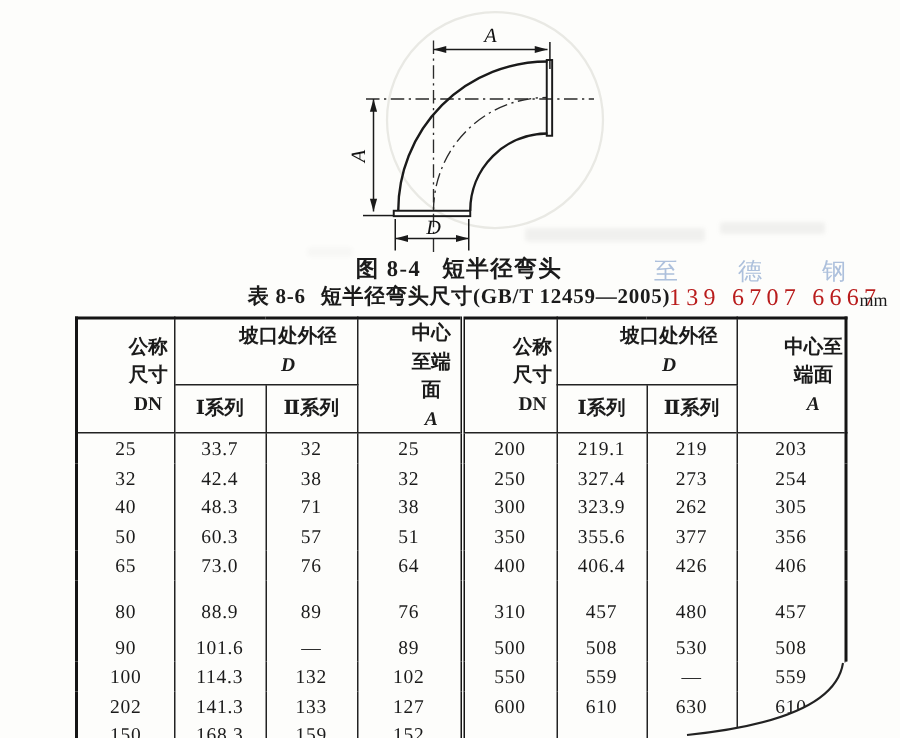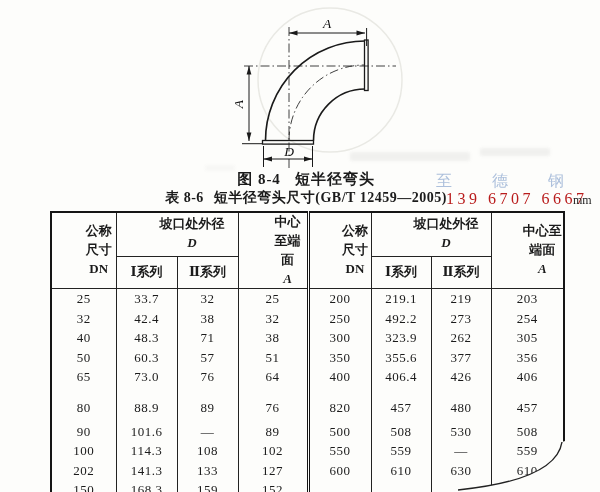--- a/index.html
+++ b/index.html
@@ -164,21 +164,21 @@
         <td>219.1</td>
         <td>219</td>
         <td>203</td>
       </tr>
       <tr>
         <td>32</td>
         <td>42.4</td>
         <td>38</td>
         <td>32</td>
         <td class="divider">250</td>
-        <td>492.2</td>
+        <td>327.4</td>
         <td>273</td>
         <td>254</td>
       </tr>
       <tr>
         <td>40</td>
         <td>48.3</td>
         <td>71</td>
         <td>38</td>
         <td class="divider">300</td>
         <td>323.9</td>
@@ -203,39 +203,39 @@
         <td class="divider">400</td>
         <td>406.4</td>
         <td>426</td>
         <td>406</td>
       </tr>
       <tr class="gap">
         <td>80</td>
         <td>88.9</td>
         <td>89</td>
         <td>76</td>
-        <td class="divider">820</td>
+        <td class="divider">310</td>
         <td>457</td>
         <td>480</td>
         <td>457</td>
       </tr>
       <tr>
         <td>90</td>
         <td>101.6</td>
         <td>—</td>
         <td>89</td>
         <td class="divider">500</td>
         <td>508</td>
         <td>530</td>
         <td>508</td>
       </tr>
       <tr>
         <td>100</td>
         <td>114.3</td>
-        <td>108</td>
+        <td>132</td>
         <td>102</td>
         <td class="divider">550</td>
         <td>559</td>
         <td>—</td>
         <td>559</td>
       </tr>
       <tr>
         <td>202</td>
         <td>141.3</td>
         <td>133</td>

